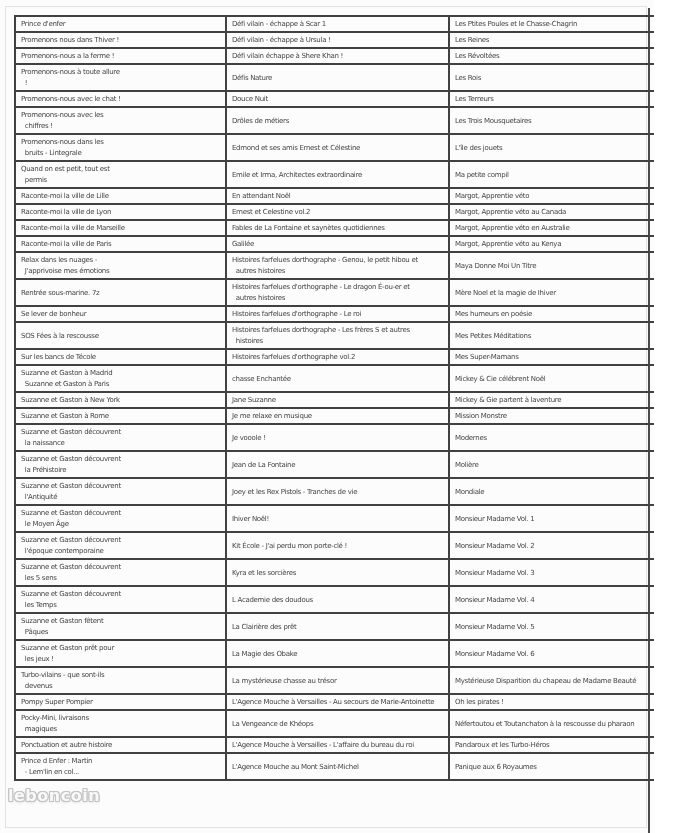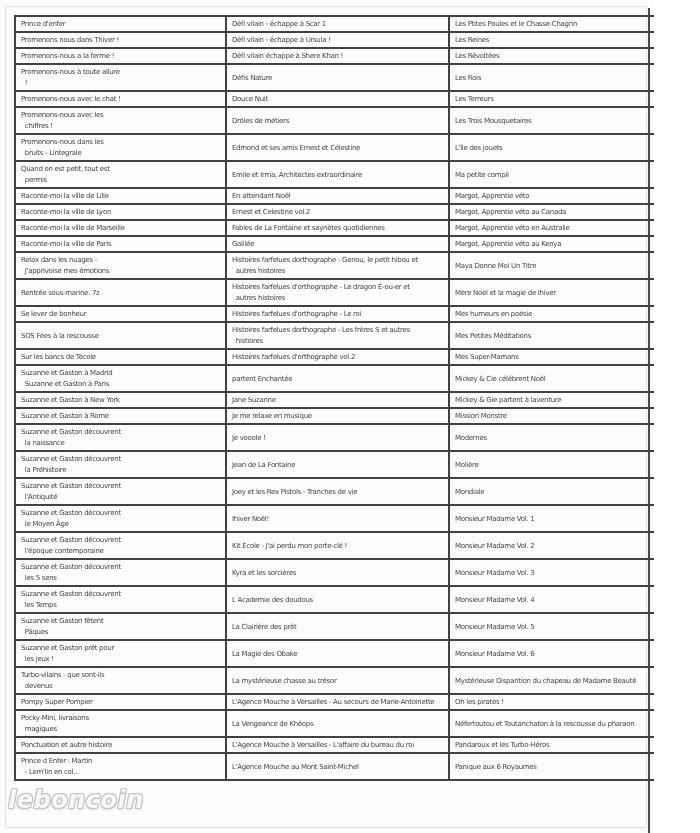--- a/index.html
+++ b/index.html
@@ -38,35 +38,34 @@
     padding: 2px 4px 1px 5px;
     font-size: 7px;
     line-height: 11px;
     letter-spacing: -0.3px;
     color: var(--text, #454545);
     white-space: pre;
     overflow: hidden;
   }
   .watermark {
     position: absolute; left: 8px; top: 786px;
-    font-size: 24px;
+    font-size: 16px;
     font-weight: bold;
     color: rgba(255,255,255,0.88);
     text-shadow:
       0 1px 0 var(--watermark_outline, #c4c4c4),
       0 -1px 0 var(--watermark_outline, #c4c4c4),
       1px 0 0 var(--watermark_outline, #c4c4c4),
       -1px 0 0 var(--watermark_outline, #c4c4c4),
       1px 1px 0 var(--watermark_outline, #c4c4c4),
       -1px -1px 0 var(--watermark_outline, #c4c4c4),
       1px -1px 0 var(--watermark_outline, #c4c4c4),
       -1px 1px 0 var(--watermark_outline, #c4c4c4),
       0 2px 3px rgba(0,0,0,0.12);
     letter-spacing: 0.5px;
-    font-style: italic;
   }
 </style>
 </head>
 <body>
 
 <div class="photo">
   <div class="frame"></div>
   <div class="edge-right"></div>
 
   <table class="titles">
@@ -183,21 +182,21 @@
   <tr>
     <td class="cell">Sur les bancs de Técole</td>
     <td class="cell">Histoires farfelues d'orthographe vol.2</td>
     <td class="cell">Mes Super-Mamans</td>
   </tr>
 
 
   <tr>
     <td class="cell">Suzanne et Gaston à Madrid
   Suzanne et Gaston à Paris</td>
-    <td class="cell">partent Enchantée</td>
+    <td class="cell">chasse Enchantée</td>
     <td class="cell">Mickey &amp; Cie célébrent Noël</td>
   </tr>
 
   <tr>
     <td class="cell">Suzanne et Gaston à New York</td>
     <td class="cell">Jane Suzanne</td>
     <td class="cell">Mickey &amp; Gie partent à laventure</td>
   </tr>
 
   <tr>

